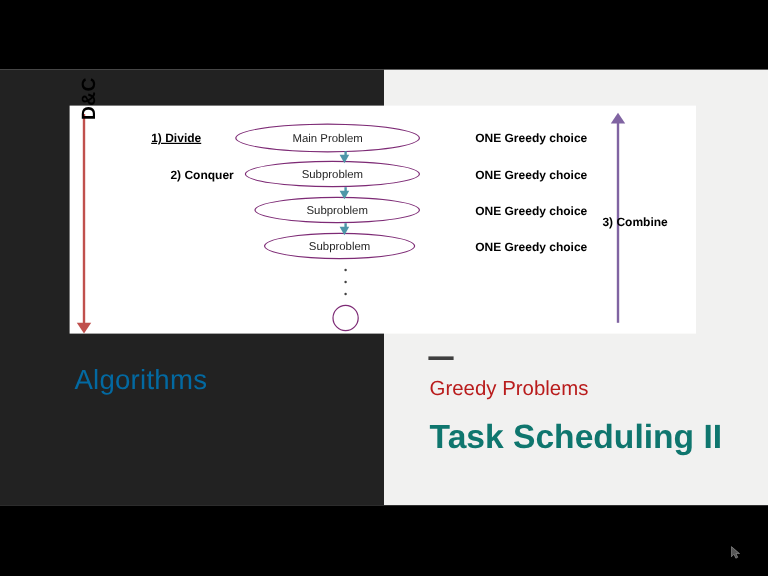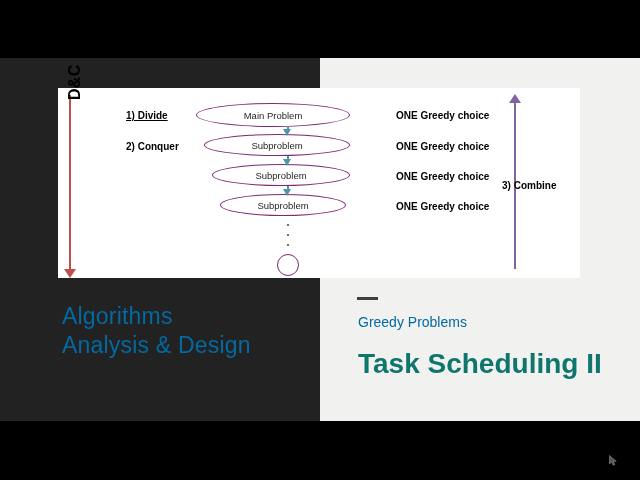--- a/index.html
+++ b/index.html
@@ -194,22 +194,22 @@
     left: 357px;
     top: 239px;
     width: 21px;
     height: 3px;
     background: #3f3f3f;
   }
   #subject-line {
     position: absolute;
     left: 358px;
     top: 256px;
-    color: #0369a1;
-    font-size: 14px;
+    color: #b91c1c;
+    font-size: 17px;
     font-weight: normal;
   }
   #topic-line {
     position: absolute;
     left: 358px;
     top: 290px;
     color: #0f766e;
     font-size: 28px;
     font-weight: bold;
   }
@@ -232,21 +232,21 @@
 
     <div id="dark-panel"></div>
 
     <div id="diagram-card">
 
       <div class="dc-arrow-line"></div>
       <div class="dc-arrow-head"></div>
       <div class="dc-label">D&amp;C</div>
 
       <div class="step-label" style="left:68px; top:22px;text-decoration:underline;">1) Divide</div>
-      <div class="step-label" style="left:68px; top:53px;">2) Conquer</div>
+      <div class="step-label" style="left:84px; top:53px;">2) Conquer</div>
 
       <div class="node" style="left:138px; top:15px; width:154px; height:24px;">
         <span class="node-label">Main Problem</span>
       </div>
       <div class="node" style="left:146px; top:46px; width:146px; height:22px;">
         <span class="node-label">Subproblem</span>
       </div>
       <div class="node" style="left:154px; top:76px; width:138px; height:22px;">
         <span class="node-label">Subproblem</span>
       </div>
@@ -275,21 +275,20 @@
       <div class="greedy-label" style="left:338px; top:113px;">ONE Greedy choice</div>
 
       <div class="combine-line"></div>
       <div class="combine-head"></div>
       <div class="combine-label">3) Combine</div>
 
     </div>
 
     <div id="course-title">
       <div>Algorithms</div>
-      <div>Analysis &amp; Design</div>
     </div>
 
     <div id="rule-dash"></div>
     <div id="subject-line">Greedy Problems</div>
     <div id="topic-line">Task Scheduling II</div>
 
     <svg id="cursor" viewBox="0 0 9 11">
       <polygon points="0.5,0.5 0.5,9 2.6,6.9 4.2,10.2 5.8,9.4 4.3,6.3 7.3,6.3" fill="#555" stroke="#bbb" stroke-width="0.4"></polygon>
     </svg>
 

